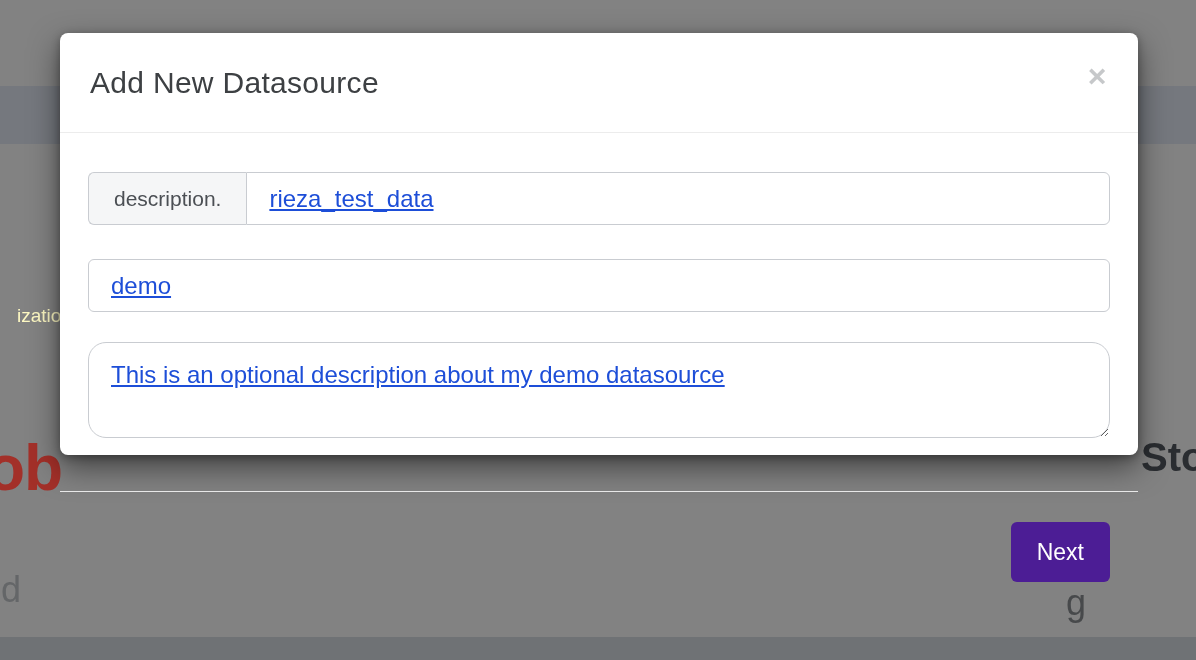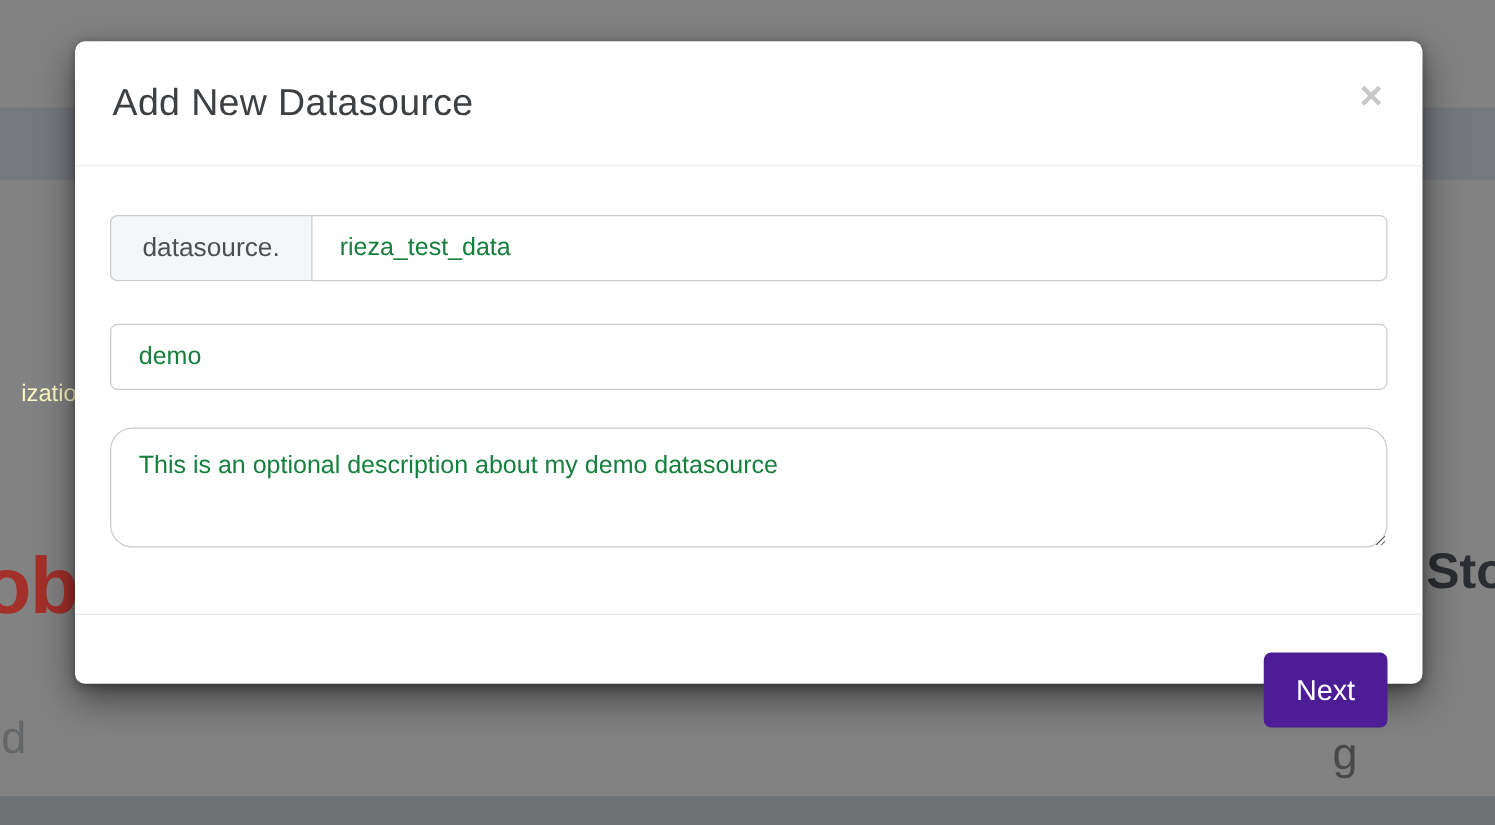--- a/index.html
+++ b/index.html
@@ -52,21 +52,21 @@
   }
   .frag-bottom-right {
     left: 1066px; top: 585px;
     font-size: 36px; color: #47494b;
   }
 
   
   .modal {
     position: absolute;
     left: 60px; top: 33px;
-    width: 1078px; height: 514px;
+    width: 1078px; height: 422px;
     background: #ffffff;
     border-radius: 8px;
     box-shadow: 0 12px 30px rgba(0,0,0,0.5), 0 2px 8px rgba(0,0,0,0.3);
     display: flex;
     flex-direction: column;
   }
   .modal-header {
     position: relative;
     flex: 0 0 100px;
     display: flex;
@@ -95,25 +95,26 @@
   }
   .modal-body {
     padding: 39px 28px 0 28px;
   }
   .field {
     width: 100%;
     height: 53px;
     border: 1px solid #c9ccd1;
     border-radius: 6px;
     font-family: "Liberation Sans", sans-serif;
-    font-size: 20px;
-    color: #15803d;
+    font-size: 24px;
+    color: #1d4ed8;
     padding: 0 22px;
     background: #ffffff;
     outline: none;
+    text-decoration: underline;
   }
   .input-group {
     display: flex;
     width: 100%;
     margin-bottom: 34px;
   }
   .input-prefix {
     flex: 0 0 auto;
     display: flex;
     align-items: center;
@@ -175,21 +176,21 @@
 
   <div class="modal">
 
     <div class="modal-header">
       <h1 class="modal-title">Add New Datasource</h1>
       <button class="close-btn">×</button>
     </div>
 
     <div class="modal-body">
       <div class="input-group">
-        <span class="input-prefix">datasource.</span>
+        <span class="input-prefix">description.</span>
         <input type="text" class="field" value="rieza_test_data" style="">
       </div>
       <input type="text" class="field name-field" value="demo" style="">
       <textarea class="field textarea-field" style="">This is an optional description about my demo datasource</textarea>
     </div>
 
     <div class="modal-footer">
       <button class="btn-primary">Next</button>
     </div>
 

